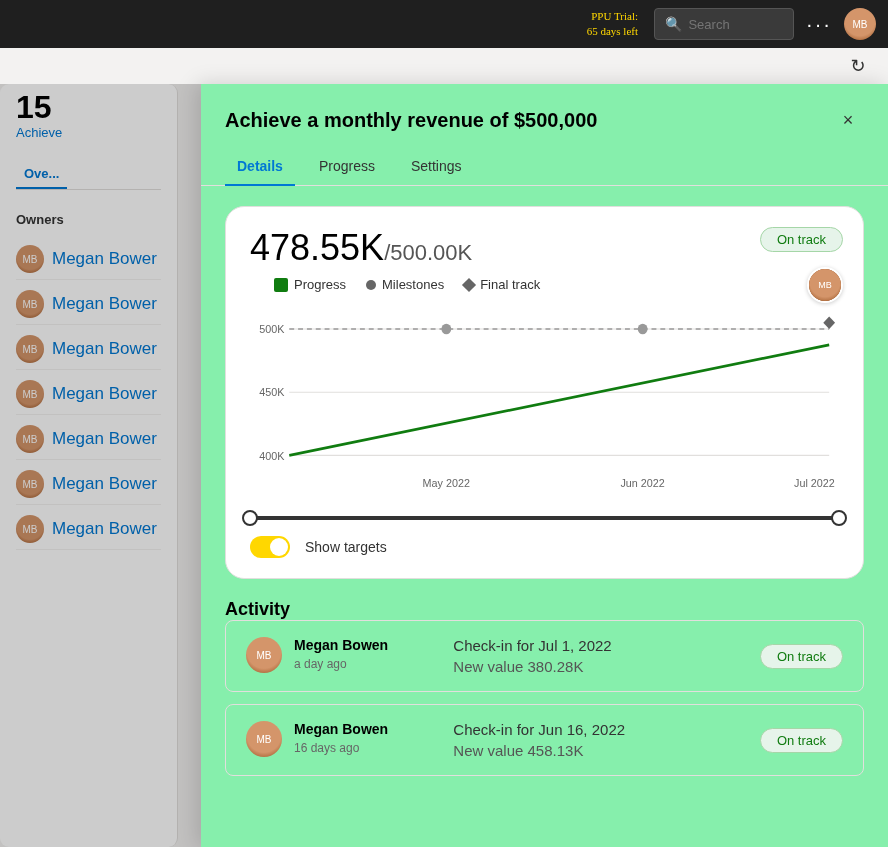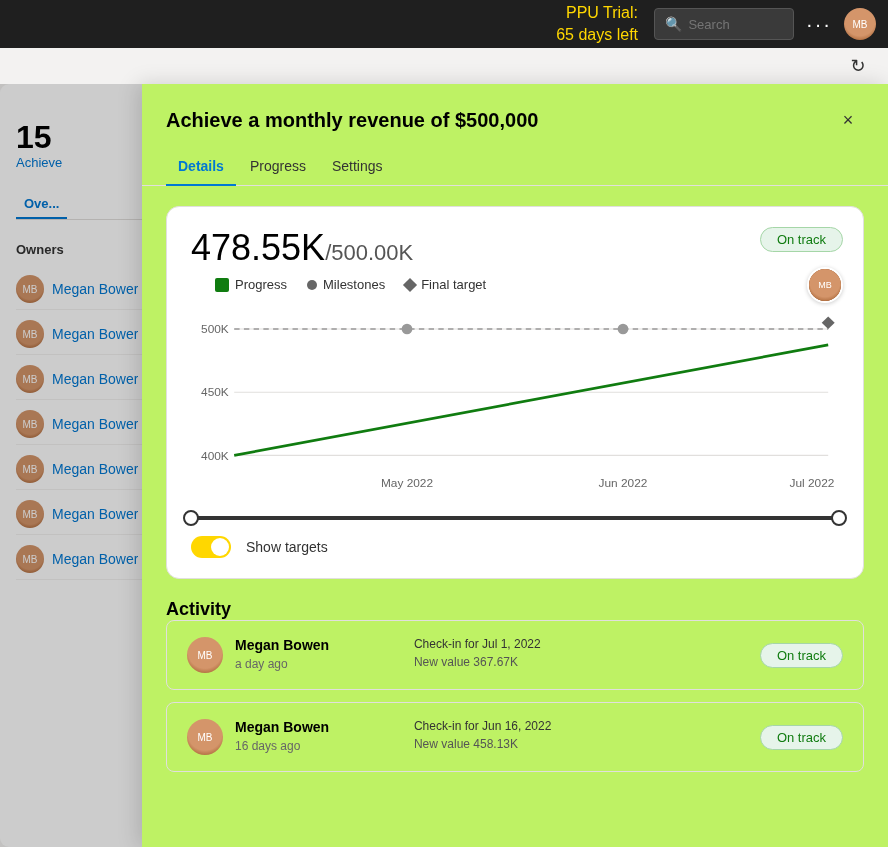--- a/index.html
+++ b/index.html
@@ -17,23 +17,24 @@
       background: #1f1f1f;
       height: 48px;
       display: flex;
       align-items: center;
       justify-content: flex-end;
       padding: 0 12px;
       gap: 8px;
     }
     .ppu-trial {
       color: #fff;
-      font-size: 16px;
+      font-size: 11px;
       text-align: right;
       line-height: 1.4;
+      font-family: Liberation Serif, serif;
     }
     .ppu-trial span {
       color: #ffd700;
     }
     .search-box {
       background: #3a3a3a;
       border: 1px solid #555;
       border-radius: 4px;
       display: flex;
       align-items: center;
@@ -103,21 +104,21 @@
       height: calc(847px - 84px);
       position: relative;
     }
 
     
     .left-sidebar {
       background: #fff;
       width: 178px;
       min-width: 178px;
       border-right: 1px solid #e1dfdd;
-      padding: 37px 16px;
+      padding: 7px 16px;
       display: flex;
       flex-direction: column;
       gap: 12px;
       overflow: hidden;
       border-radius: 9px;
     }
     .metrics-count {
       font-size: 32px;
       font-weight: 600;
       color: #000;
@@ -172,43 +173,43 @@
       background: #8b4513;
       flex-shrink: 0;
       display: flex;
       align-items: center;
       justify-content: center;
       font-size: 11px;
       color: white;
       overflow: hidden;
     }
     .owner-name {
-      font-size: 14px;
+      font-size: 17px;
       color: #0078d4;
       white-space: nowrap;
       overflow: hidden;
       text-overflow: ellipsis;
     }
 
     
     .modal-overlay {
       position: absolute;
       top: 0;
       left: 0;
       right: 0;
       bottom: 0;
       background: rgba(0,0,0,0.2);
       display: flex;
       align-items: flex-start;
       justify-content: flex-end;
       padding-top: 0;
     }
     .modal {
-      background: #bef264;
-      width: 746px;
+      background: #86efac;
+      width: 687px;
       height: 100%;
       box-shadow: -4px 0 20px rgba(0,0,0,0.15);
       display: flex;
       flex-direction: column;
       overflow-y: auto;
     }
     .modal-header {
       display: flex;
       align-items: center;
       justify-content: space-between;
@@ -229,21 +230,21 @@
       height: 32px;
       display: flex;
       align-items: center;
       justify-content: center;
       border-radius: 4px;
     }
 
     
     .modal-tabs {
       display: flex;
-      gap: 2px;
+      gap: 12px;
       padding: 0 24px;
       border-bottom: 1px solid #e1dfdd;
       margin-top: 12px;
     }
     .modal-tab {
       font-size: 14px;
       padding: 10px 12px;
       cursor: pointer;
       color: #333;
       border-bottom: 2px solid transparent;
@@ -258,21 +259,21 @@
     
     .modal-body {
       padding: 20px 24px;
       flex: 1;
     }
 
     
     .metric-value-section {
       background: #fff;
       border: 1px solid #e1dfdd;
-      border-radius: 13px;
+      border-radius: 19px;
       padding: 20px 24px;
       position: relative;
       margin-bottom: 20px;
     }
     .metric-value-display {
       font-size: 36px;
       font-weight: 300;
       color: #000;
       margin-bottom: 4px;
     }
@@ -445,21 +446,21 @@
       font-weight: 600;
       color: #000;
     }
     .activity-time {
       font-size: 12px;
       color: #666;
       margin-top: 4px;
     }
     .activity-details {
       flex: 2;
-      font-size: 12px;
+      font-size: 15px;
       color: #333;
     }
     .activity-checkin {
       font-weight: 500;
       margin-bottom: 4px;
     }
     .activity-value {
       color: #555;
     }
     .activity-badge {
@@ -601,21 +602,21 @@
             <div class="legend-item">
               <div class="legend-dot-green"></div>
               <span>Progress</span>
             </div>
             <div class="legend-item">
               <div class="legend-dot-gray"></div>
               <span>Milestones</span>
             </div>
             <div class="legend-item">
               <div class="legend-diamond"></div>
-              <span>Final target</span>
+              <span>Final track</span>
             </div>
           </div>
 
           <div class="chart-area">
             <svg class="chart-svg" viewBox="0 0 600 190" preserveAspectRatio="none">
 
               <line x1="40" y1="20" x2="590" y2="20" stroke="#e1dfdd" stroke-width="1"></line>
               <line x1="40" y1="80" x2="590" y2="80" stroke="#e1dfdd" stroke-width="1"></line>
               <line x1="40" y1="140" x2="590" y2="140" stroke="#e1dfdd" stroke-width="1"></line>
 
@@ -659,21 +660,21 @@
           <div class="activity-item">
             <div class="activity-avatar">
               <div class="avatar-face" style="font-size:10px;">MB</div>
             </div>
             <div class="activity-info">
               <div class="activity-user">Megan Bowen</div>
               <div class="activity-time">a day ago</div>
             </div>
             <div class="activity-details">
               <div class="activity-checkin">Check-in for Jul 1, 2022</div>
-              <div class="activity-value">New value 367.67K</div>
+              <div class="activity-value">New value 380.28K</div>
             </div>
             <div class="activity-badge">On track</div>
           </div>
 
           <div class="activity-item">
             <div class="activity-avatar">
               <div class="avatar-face" style="font-size:10px;">MB</div>
             </div>
             <div class="activity-info">
               <div class="activity-user">Megan Bowen</div>

